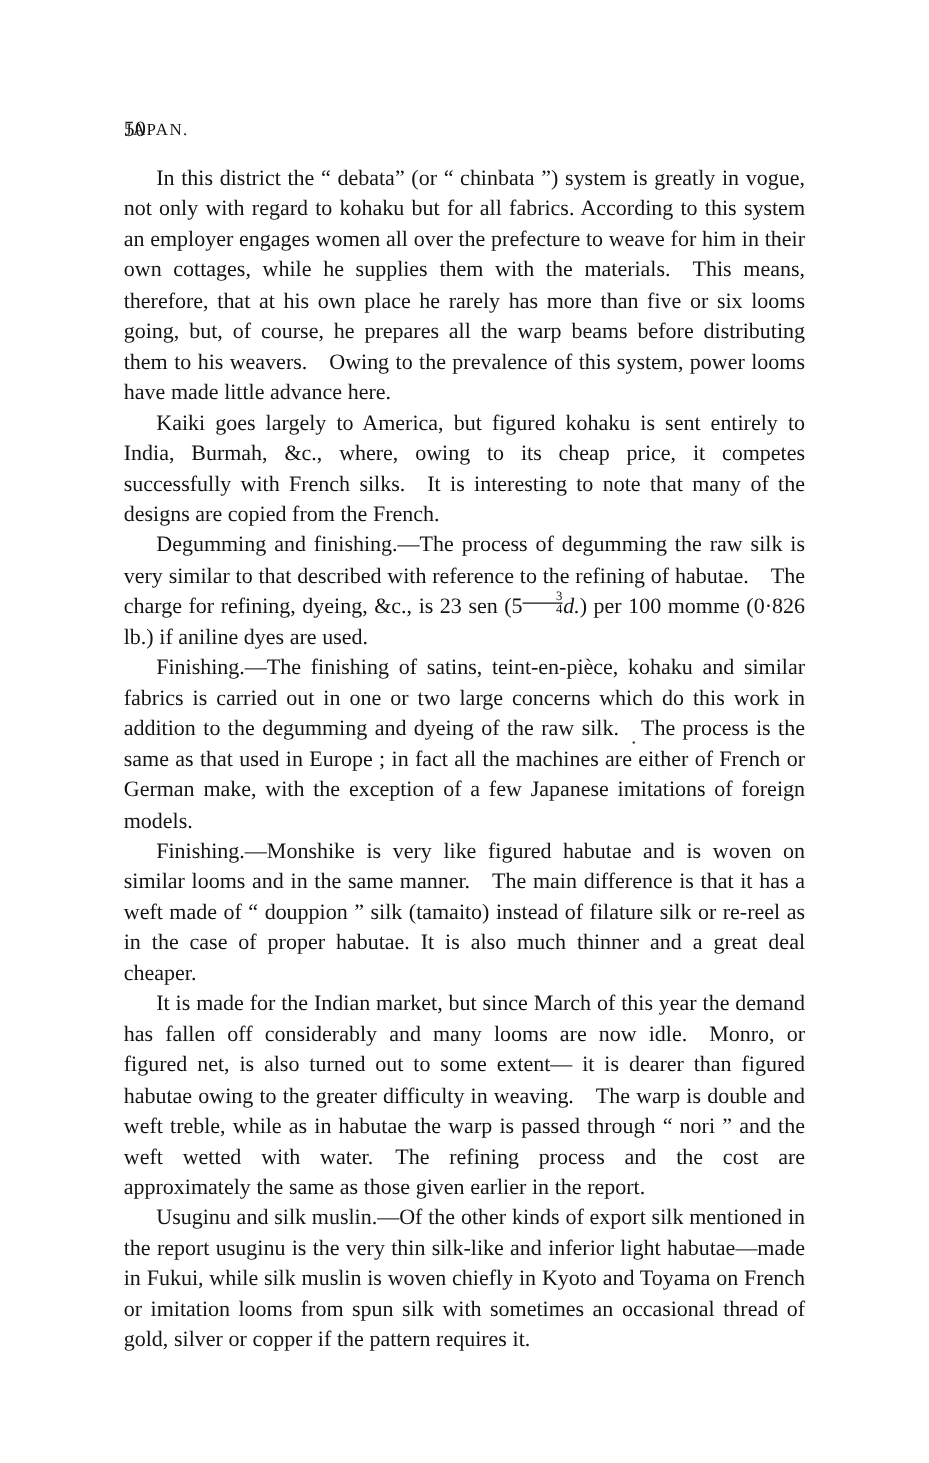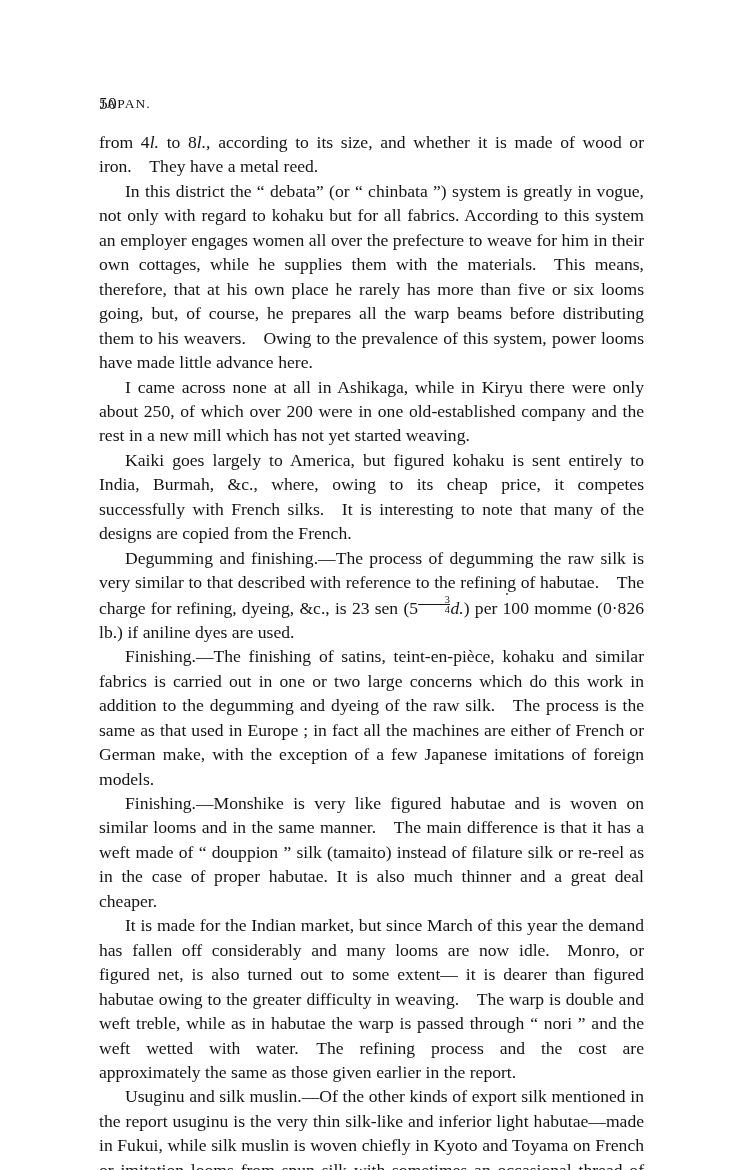--- a/index.html
+++ b/index.html
@@ -112,23 +112,21 @@
 <body>
 
 <div class="page">
 
   <div class="running-head">
     <span class="folio">50</span>
     <span class="head-title">JAPAN.</span>
   </div>
 
   <div class="textblock">
-      <p class="para noindent"><span>from 4</span><span class="ital">l.</span><span> to 8</span><span class="ital">l.</span><span>, according to its size, and whether it is made of wood or iron. They have a metal reed.</span></p>
       <p class="para"><span>In this district the “ debata” (or “ chinbata ”) system is greatly in vogue, not only with regard to kohaku but for all fabrics. According to this system an employer engages women all over the prefecture to weave for him in their own cottages, while he supplies them with the materials. This means, therefore, that at his own place he rarely has more than five or six looms going, but, of course, he prepares all the warp beams before distributing them to his weavers. Owing to the prevalence of this system, power looms have made little advance here.</span></p>
-      <p class="para"><span>I came across none at all in Ashikaga, while in Kiryu there were only about 250, of which over 200 were in one old-established company and the rest in a new mill which has not yet started weaving.</span></p>
       <p class="para"><span>Kaiki goes largely to America, but figured kohaku is sent entirely to India, Burmah, &amp;c., where, owing to its cheap price, it competes successfully with French silks. It is interesting to note that many of the designs are copied from the French.</span></p>
       <p class="para"><span class="runin">Degumming and finishing.</span><span>—The process of degumming the raw silk is very similar to that described with reference to the refining of habutae. The charge for refining, dyeing, &amp;c., is 23 sen (5</span><span class="frac"><span class="num">3</span><span class="den">4</span></span><span class="ital">d.</span><span>) per 100 momme (0·826 lb.) if aniline dyes are used.</span></p>
       <p class="para"><span class="runin">Finishing.</span><span>—The finishing of satins, teint-en-pièce, kohaku and similar fabrics is carried out in one or two large concerns which do this work in addition to the degumming and dyeing of the raw silk. The process is the same as that used in Europe ; in fact all the machines are either of French or German make, with the exception of a few Japanese imitations of foreign models.</span></p>
       <p class="para"><span class="runin">Finishing.</span><span>—Monshike is very like figured habutae and is woven on similar looms and in the same manner. The main difference is that it has a weft made of “ douppion ” silk (tamaito) instead of filature silk or re-reel as in the case of proper habutae. It is also much thinner and a great deal cheaper.</span></p>
       <p class="para"><span>It is made for the Indian market, but since March of this year the demand has fallen off considerably and many looms are now idle. Monro, or figured net, is also turned out to some extent— it is dearer than figured habutae owing to the greater difficulty in weaving. The warp is double and weft treble, while as in habutae the warp is passed through “ nori ” and the weft wetted with water. The refining process and the cost are approximately the same as those given earlier in the report.</span></p>
       <p class="para"><span class="runin">Usuginu and silk muslin.</span><span>—Of the other kinds of export silk mentioned in the report usuginu is the very thin silk-like and inferior light habutae—made in Fukui, while silk muslin is woven chiefly in Kyoto and Toyama on French or imitation looms from spun silk with sometimes an occasional thread of gold, silver or copper if the pattern requires it.</span></p>
     </div>
 
   <span class="speck" style="left:506px; top:573px;"></span>
 </div>

